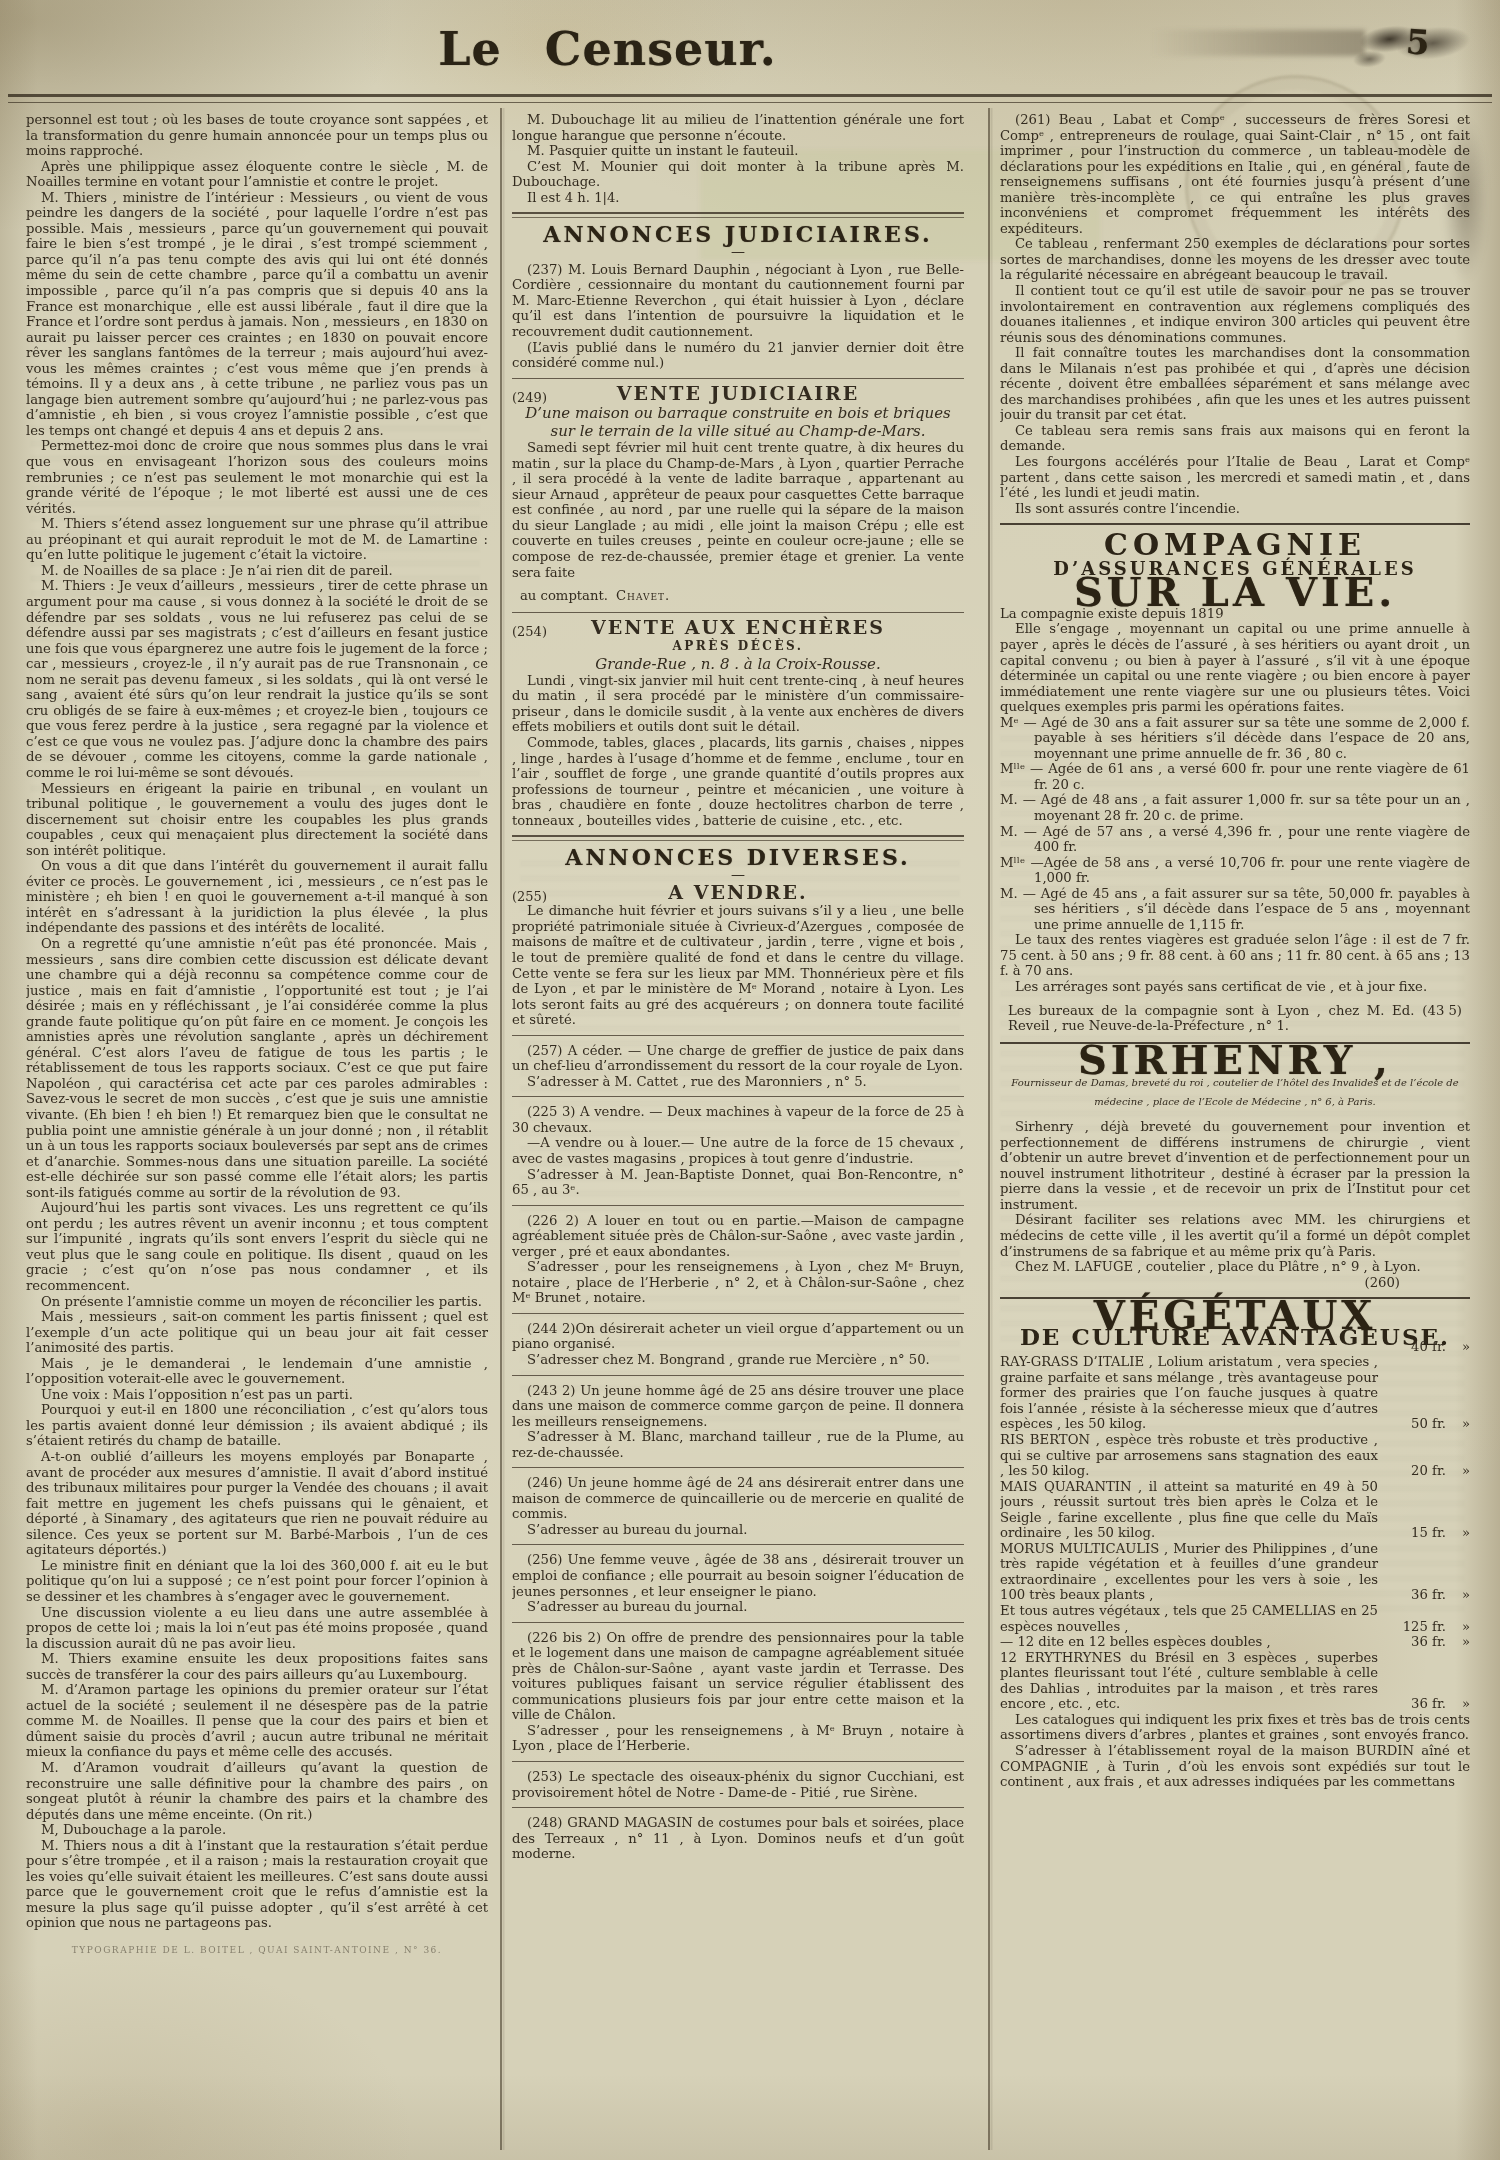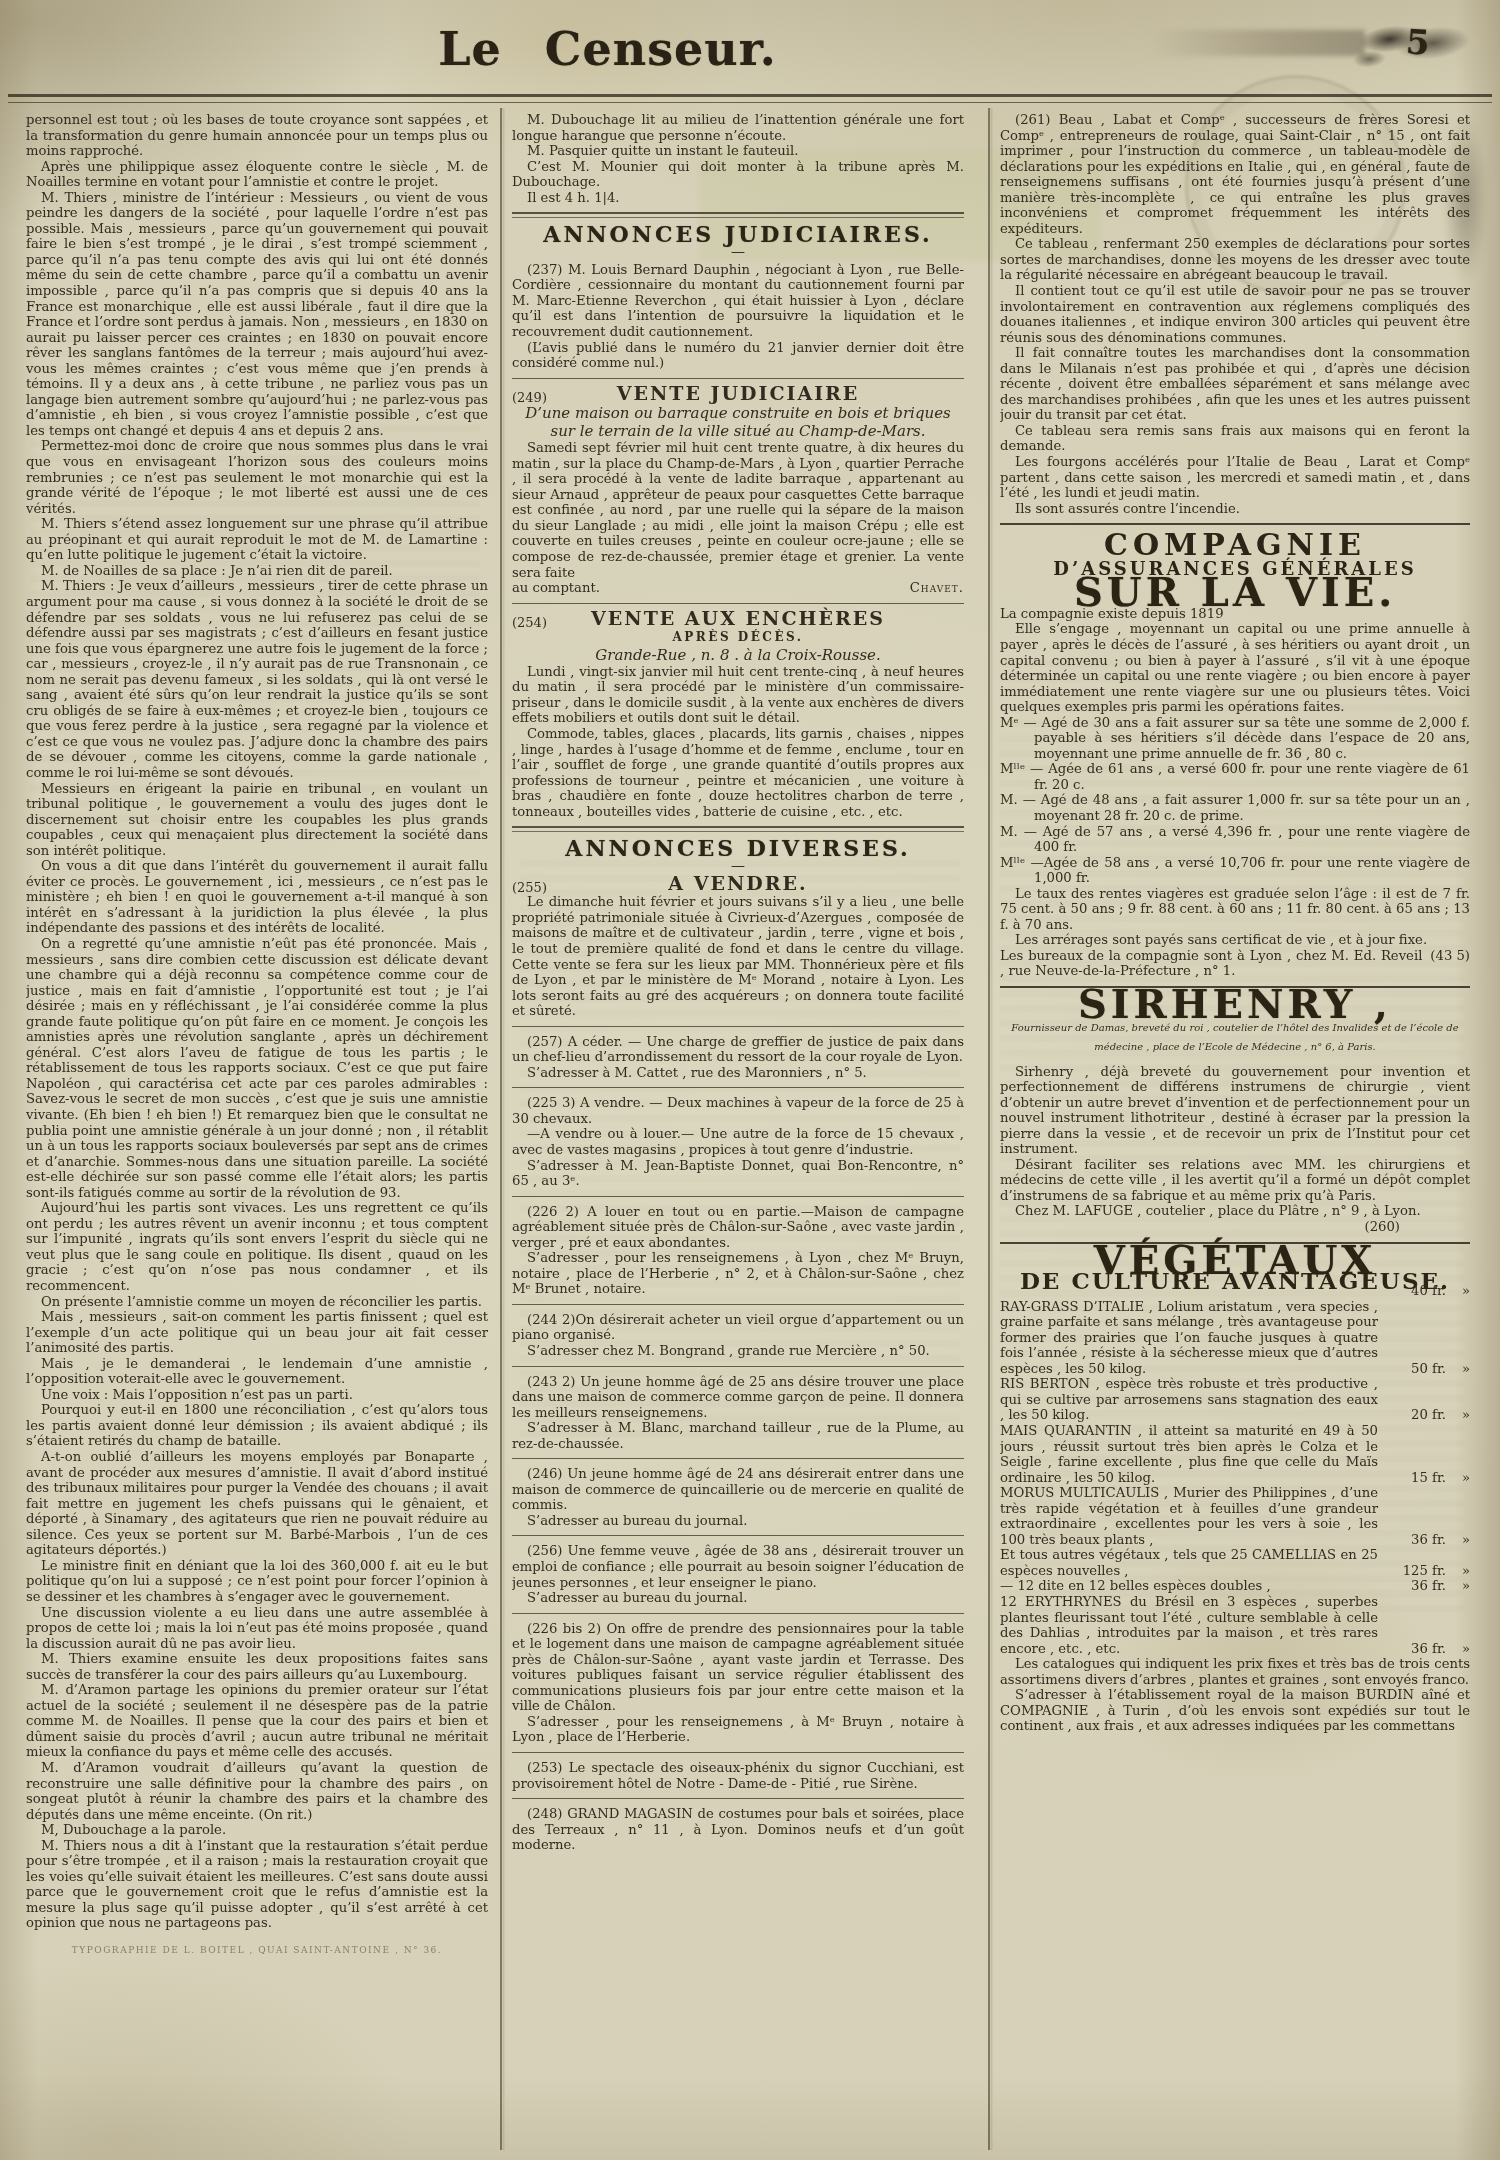--- a/index.html
+++ b/index.html
@@ -63,21 +63,21 @@
   .italic-block{font-style:italic;font-size:10px;line-height:19px;text-align:center;margin:4px 0 8px;}
   .display-lg{font-size:30px;font-weight:700;letter-spacing:5px;margin-top:12px;color:#2c2416;}
   .display-md{font-size:18px;font-weight:700;letter-spacing:3px;margin:8px 0 8px;color:#2c2416;}
   .display-xl{font-size:40px;font-weight:700;letter-spacing:4px;margin:8px 0 6px;color:#2b2314;
     text-shadow:0 0 1px rgba(42,34,20,.55);}
   .display-cult{font-size:23px;font-weight:700;letter-spacing:2px;margin:2px 0 10px;color:#2c2416;}
   .rule{border:none;margin:7px auto 7px;width:100%;}
   .rule.single{border-top:1.5px solid rgba(55,45,32,.72);}
   .rule.double{height:3px;border-top:2px solid rgba(55,45,32,.78);border-bottom:1.2px solid rgba(55,45,32,.62);}
   .rule.thick{border-top:2.5px solid rgba(40,32,22,.82);}
-  .split{display:flex;justify-content:space-between;margin:0;}
+  .split{display:flex;justify-content:flex-start;margin:8px;}
   .split .sp-right{white-space:nowrap;padding-left:8px;}
   .smallcaps{font-variant:small-caps;letter-spacing:1px;}
   .price-row{position:relative;margin:0;padding-right:92px;text-indent:0;}
   .price-row .pr-price{position:absolute;right:24px;bottom:0;}
   .price-row .pr-tail{position:absolute;right:0;bottom:0;}
   .hang{padding-left:34px;text-indent:-34px;}
   .align-right{text-align:right;text-indent:0;padding-right:70px;}
   .imprint{font-size:9px;letter-spacing:1.5px;opacity:.5;margin-top:12px;}
   .highlight-box{position:absolute;background:rgba(196,199,152,.30);filter:blur(2px);}
 </style>
@@ -200,20 +200,21 @@
       <div class="center display-lg">COMPAGNIE</div>
       <div class="center display-md">D’ASSURANCES GÉNÉRALES</div>
       <div class="center display-xl">SUR LA VIE.</div>
       <p class="para noindent">La compagnie existe depuis 1819</p>
       <p class="para ">Elle s’engage , moyennant un capital ou une prime annuelle à payer , après le décès de l’assuré , à ses héritiers ou ayant droit , un capital convenu ; ou bien à payer à l’assuré , s’il vit à une époque déterminée un capital ou une rente viagère ; ou bien encore à payer immédiatement une rente viagère sur une ou plusieurs têtes. Voici quelques exemples pris parmi les opérations faites.</p>
       <p class="para hang">Mᵉ — Agé de 30 ans a fait assurer sur sa tête une somme de 2,000 f. payable à ses héritiers s’il décède dans l’espace de 20 ans, moyennant une prime annuelle de fr. 36 ,  80 c.</p>
       <p class="para hang">Mˡˡᵉ — Agée de 61 ans , a versé 600 fr. pour  une rente viagère de 61 fr. 20 c.</p>
       <p class="para hang">M. — Agé de 48 ans , a fait assurer 1,000 fr. sur  sa tête pour un an , moyenant 28 fr. 20 c. de prime.</p>
       <p class="para hang">M. — Agé de 57 ans , a versé 4,396 fr. , pour une rente viagère de 400 fr.</p>
       <p class="para hang">Mˡˡᵉ —Agée de 58 ans , a versé 10,706 fr. pour une rente viagère de 1,000 fr.</p>
+      <p class="para hang">M. — Agé de 45 ans , a fait assurer sur sa tête, 50,000 fr. payables à ses héritiers , s’il décède dans l’espace de 5 ans , moyennant une prime annuelle de 1,115 fr.</p>
       <p class="para ">Le taux des rentes viagères est graduée selon l’âge : il est de 7 fr. 75 cent. à 50 ans ; 9 fr. 88 cent. à 60 ans ; 11 fr. 80 cent. à 65 ans ; 13 f. à 70 ans.</p>
       <p class="para ">Les arrérages sont payés sans certificat de vie , et à jour fixe.</p>
       <p class="split">
         <span>Les bureaux de la compagnie sont à Lyon , chez M. Ed. Reveil , rue Neuve-de-la-Préfecture , n° 1.</span>
         <span class="sp-right ">(43 5)</span>
       </p>
       <div class="rule thick"></div>
       <div class="center display-xl">SIRHENRY ,</div>
       <div class="center italic-block">Fournisseur de Damas, breveté du roi , coutelier de l’hôtel des Invalides et de l’école de médecine , place de l’Ecole de Médecine , n° 6, à Paris.</div>
       <p class="para ">Sirhenry , déjà breveté du gouvernement pour invention et perfectionnement de différens instrumens de chirurgie , vient d’obtenir un autre brevet d’invention et de perfectionnement pour un nouvel instrument lithotriteur , destiné à écraser par la pression la pierre dans la vessie , et de recevoir un prix de l’Institut pour cet instrument.</p>

